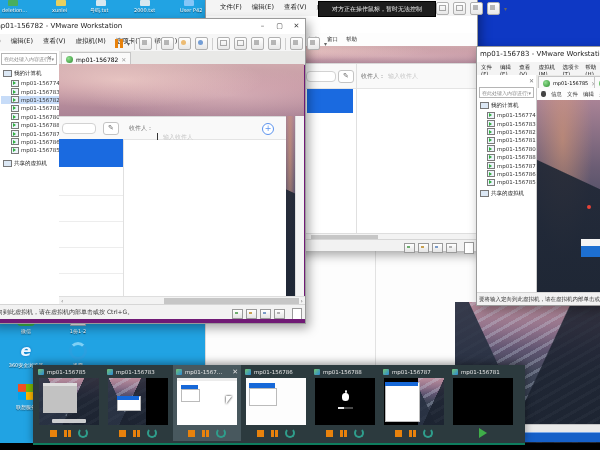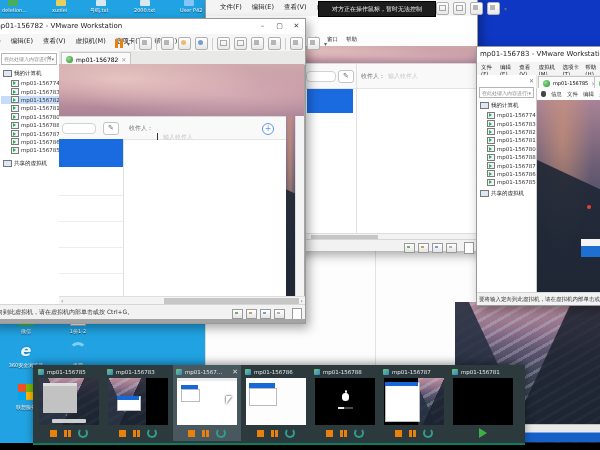--- a/index.html
+++ b/index.html
@@ -20,21 +20,21 @@
   .k-wechat{background:#3bbd4e;border-radius:4px;}
   .k-wechat:before{content:"";position:absolute;left:4px;top:5px;width:10px;height:7px;background:#fff;border-radius:4px;}
   .k-file{background:#fdfdfd;border:1px solid #9db6c8;width:14px;height:16px;margin-top:1px;}
   .k-ie{color:#eaf6ff;font-size:16px;font-style:italic;font-weight:bold;line-height:18px;text-shadow:0 0 2px #1069b8;}
   .k-spiral{border:3px solid #2aa0e0;border-radius:50%;width:12px;height:12px;border-top-color:#7fd0f5;}
   .k-win{width:16px;height:16px;margin-top:1px;background:
     linear-gradient(90deg,#f25022 49%,#fff 49%,#fff 51%,#7fba00 51%) 0 0/100% 49% no-repeat,
     linear-gradient(90deg,#00a4ef 49%,#fff 49%,#fff 51%,#ffb900 51%) 0 100%/100% 49% no-repeat;}
 
   
-  .win{background:#a3a3a3;border:1px solid #9a9a9a;box-shadow:3px 4px 10px rgba(0,0,0,.35);}
+  .win{background:#701a75;border:1px solid #9a9a9a;box-shadow:3px 4px 10px rgba(0,0,0,.35);}
   .titlebar{position:absolute;left:0;top:0;right:0;height:15px;background:#fff;border-bottom:1px solid #e3e3e3;}
   .title{position:absolute;left:3px;top:3px;font-size:7px;color:#222;}
   .caption{position:absolute;right:0;top:0;display:flex;}
   .cap{width:17px;height:15px;text-align:center;font-size:7px;line-height:15px;color:#444;}
   .menubar{display:flex;gap:2px;color:#222;}
   .mi{padding:2px 4px;font-size:6.5px;}
   .tbico{width:11px;height:11px;border:1px solid #b0b0b0;border-radius:2px;background:linear-gradient(#ffffff,#e7e7e7);position:relative;}
   .tbico:before{content:"";position:absolute;left:2px;top:2px;width:5px;height:5px;background:#9a9a9a;opacity:.7;}
   .tbico.o:before{background:#e8a23c;border-radius:50%;}
   .tbico.bl:before{background:#3c78c8;border-radius:50%;}

